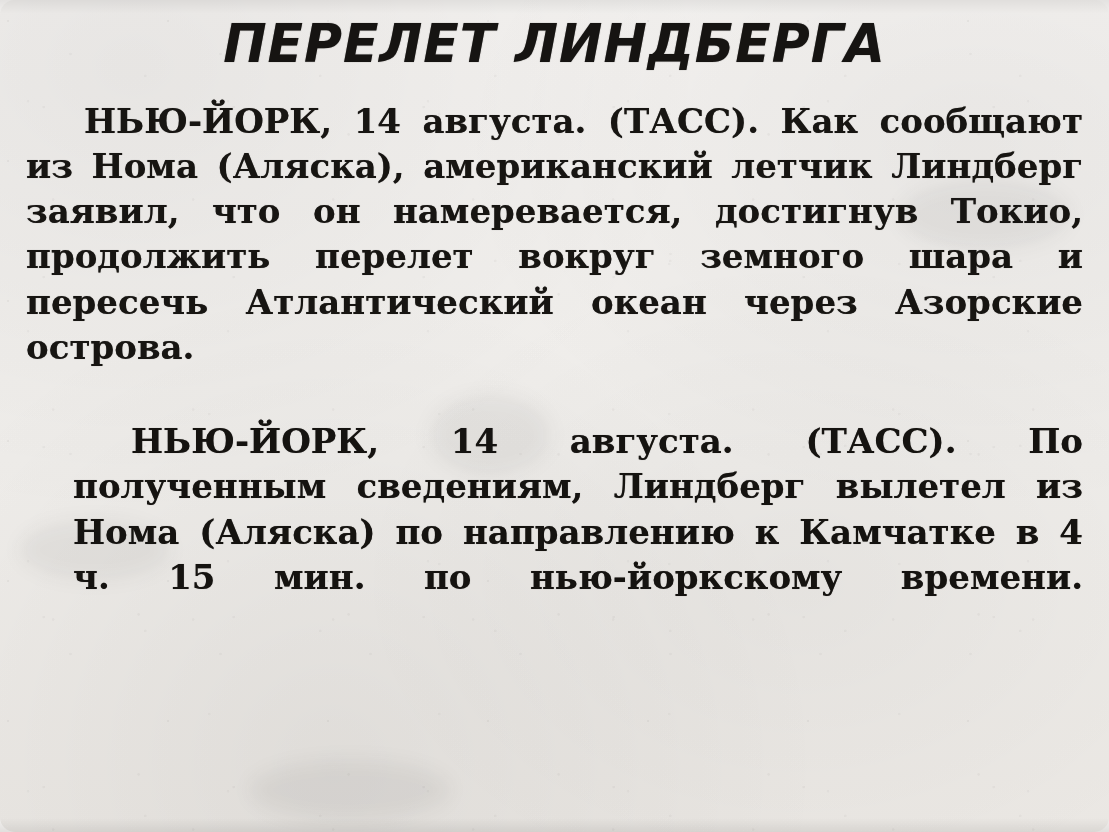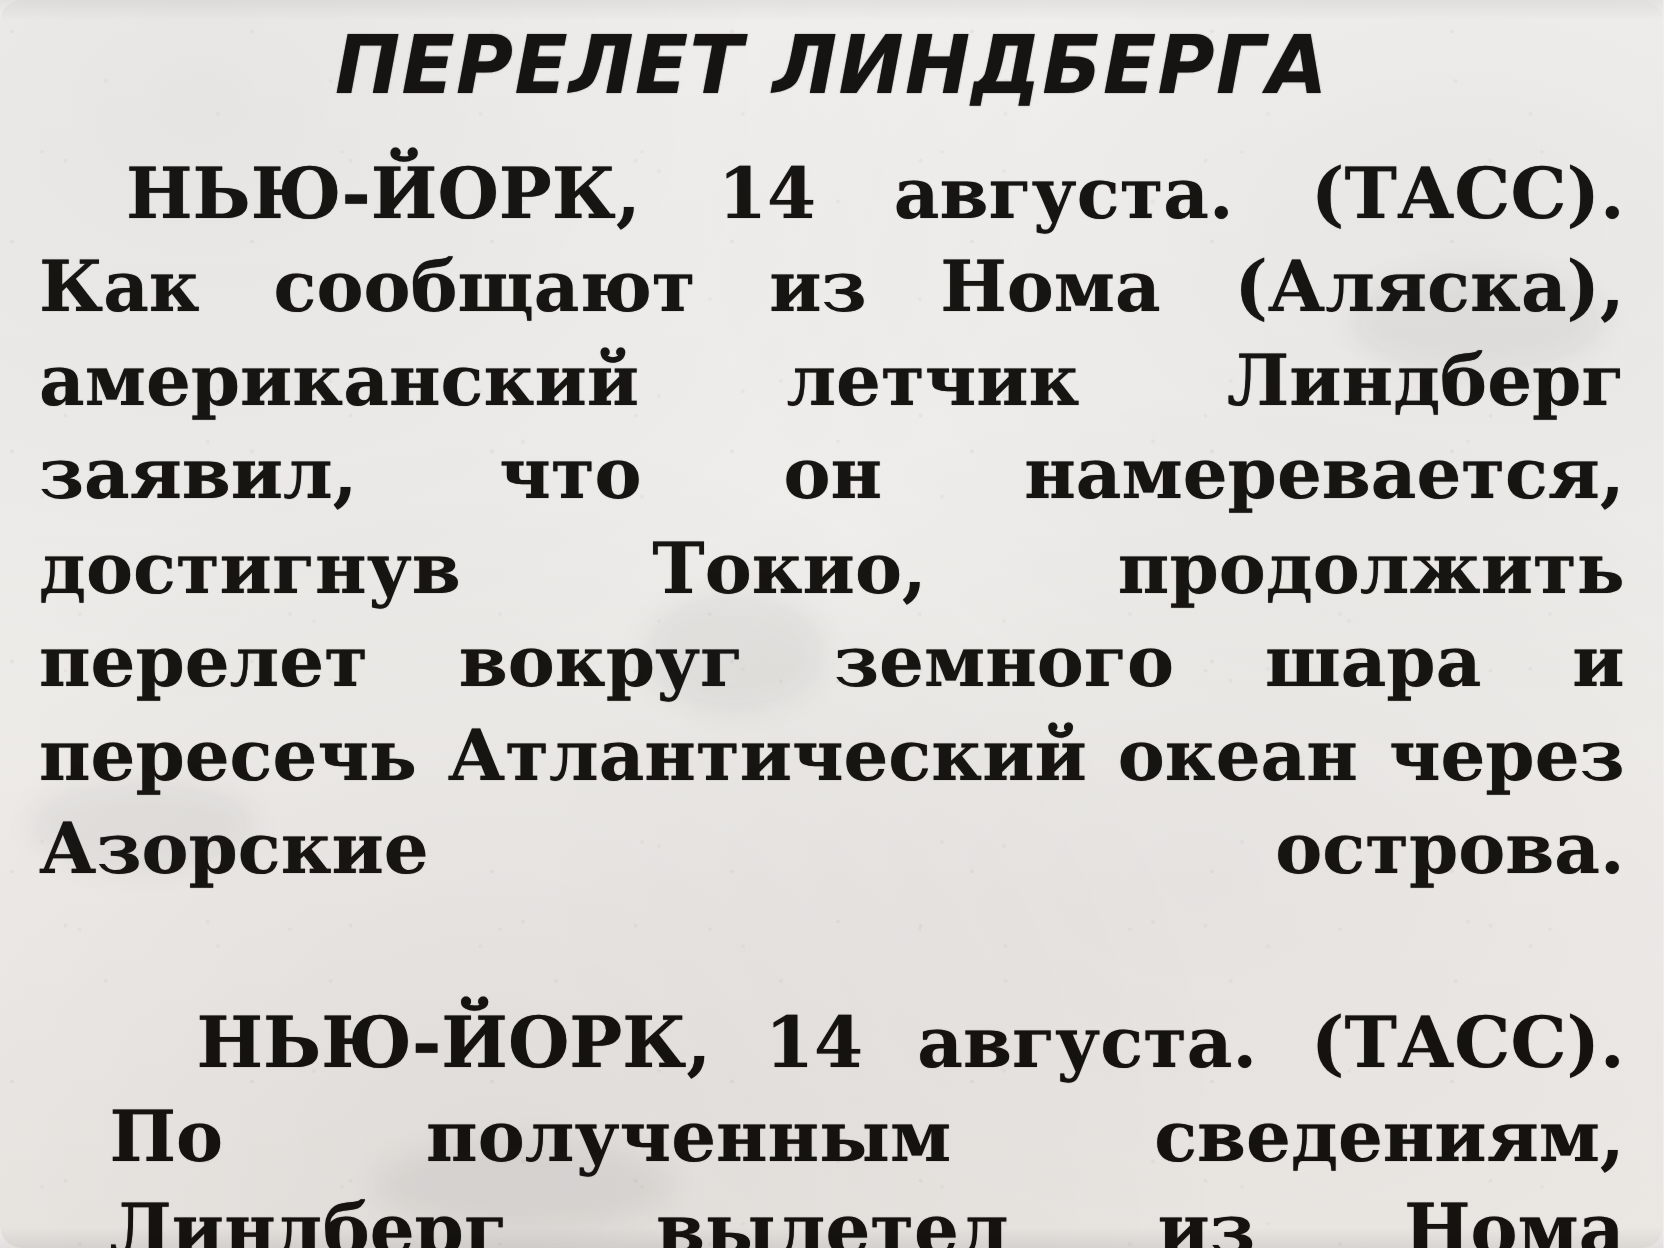--- a/index.html
+++ b/index.html
@@ -65,21 +65,21 @@
   }
 
   .article {
     margin-top: 26px;
   }
 
   .para {
     margin: 0 0 4px 0;
     font-family: "DejaVu Serif", serif;
     font-weight: 700;
-    font-size: 47px;
+    font-size: 34px;
     line-height: 1.33;
     color: #1b1916;
     text-align: justify;
     text-justify: inter-word;
     text-indent: 58px;
     word-spacing: 2px;
     text-shadow: 0 0 0.7px rgba(25,22,20,0.6);
   }
 
   .para:last-child {

